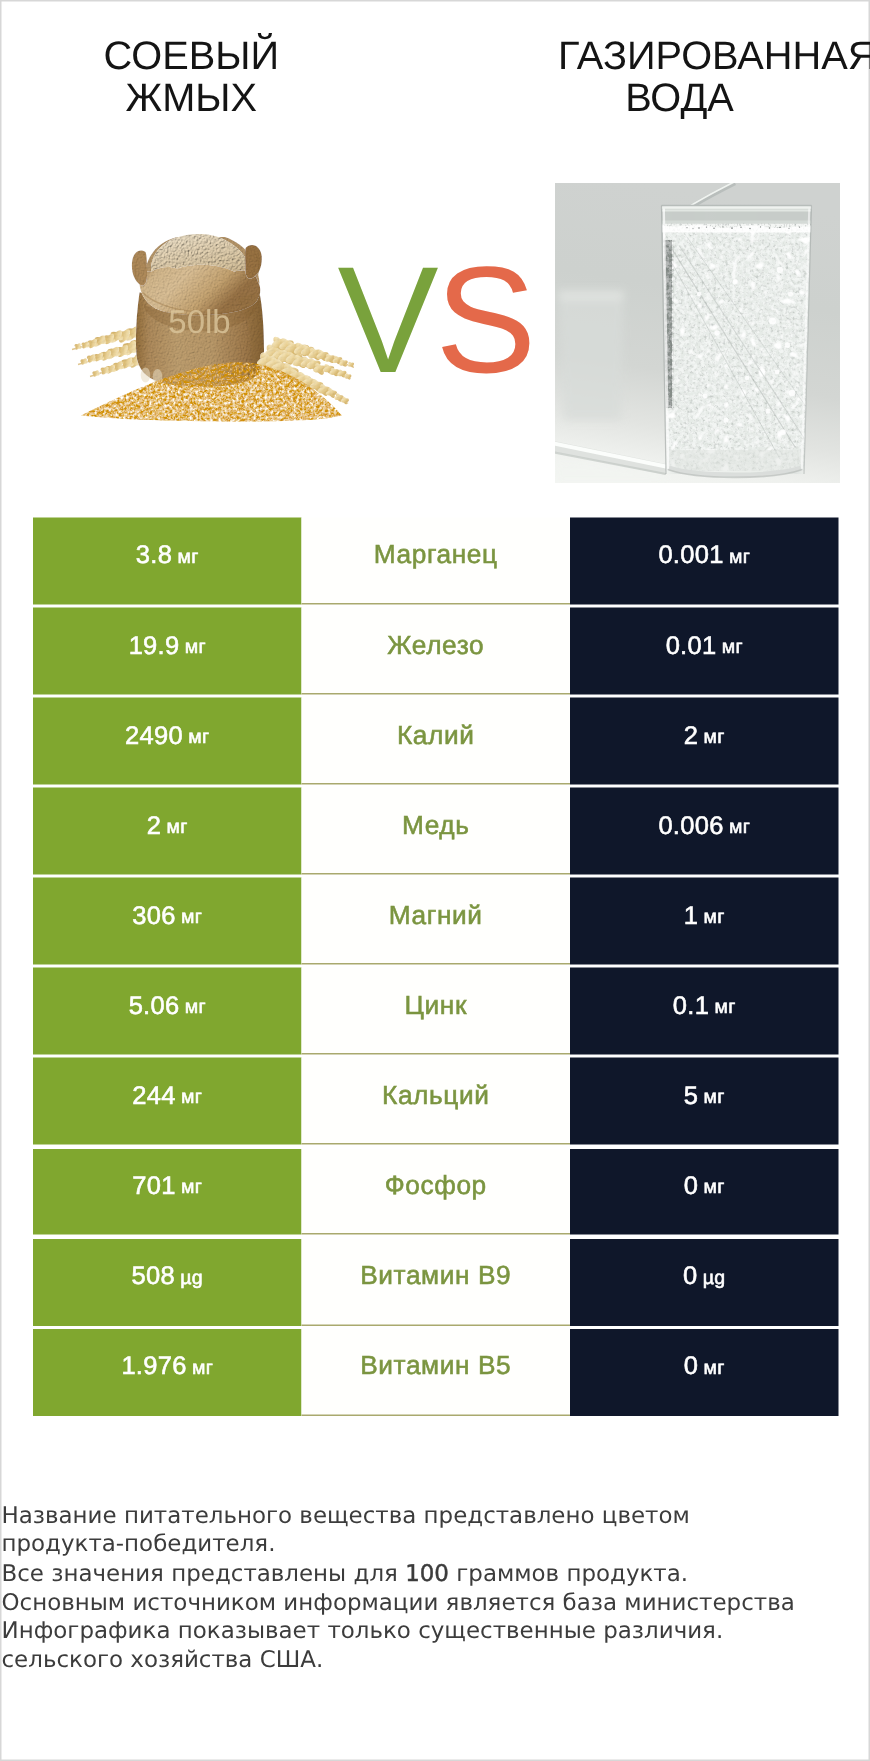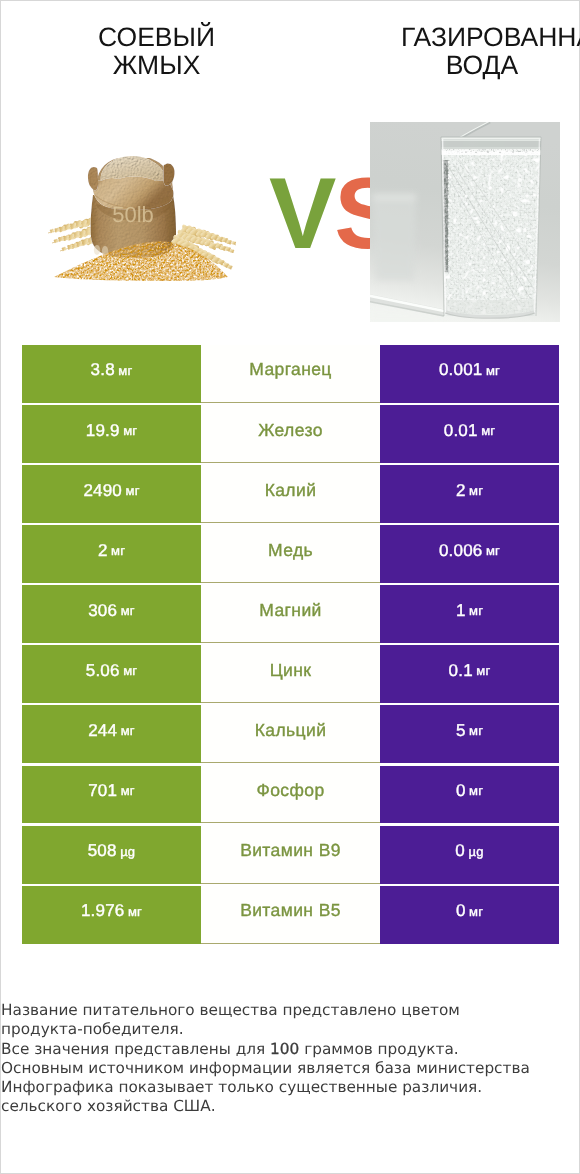--- a/index.html
+++ b/index.html
@@ -12,42 +12,42 @@
   }
   .page{position:relative;width:580px;height:1174px;box-sizing:border-box;
         border:1px solid #d7d7d7;
         background:#fff;}
   
   .titles{position:absolute;left:0;top:0;width:580px;height:100px;}
   .title{position:absolute;top:21.5px;text-align:center;font-size:26.5px;line-height:28.4px;
          color:#141414;font-weight:400;letter-spacing:0px;text-transform:uppercase;}
   .title-left{left:0;width:580px;}
   .title-right{left:0;width:580px;}
-  .tline{position:absolute;white-space:nowrap;margin-left:29px;}
+  .tline{position:absolute;white-space:nowrap;}
   .tl1{left:0;top:0;width:253px;}
   .tl2{left:0;top:28.4px;width:253px;}
   .tr1{left:371px;top:0;text-align:left;}
   .tr2{left:0;top:28.4px;width:904px;}
   
   .media{position:absolute;left:0;top:0;width:580px;height:344px;padding-left:45px;}
   .sack-art{position:absolute;left:45px;top:150px;}
   .water-art{position:absolute;left:369px;top:121px;}
-  .vs{position:absolute;left:224px;top:177px;font-size:101px;line-height:72px;letter-spacing:-2.2px;font-weight:700;white-space:nowrap;margin-left:44px;}
+  .vs{position:absolute;left:224px;top:177px;font-size:101px;line-height:72px;letter-spacing:-2.2px;font-weight:400;white-space:nowrap;}
   .vs .v{color:#79a23c;}
   .vs .s{color:#e4694a;}
   
   .table{position:absolute;left:21px;top:344px;width:537px;}
   .row{display:flex;height:57.9px;margin-bottom:2.2px;}
   .row:last-child{margin-bottom:0;}
   .cell{width:179px;display:flex;align-items:center;justify-content:center;
         font-size:17px;padding-bottom:7px;box-sizing:border-box;letter-spacing:0.2px;}
   .cell.left{background:#80a72f;color:#ffffff;font-weight:normal;-webkit-text-stroke:0.4px #ffffff;}
   .cell.mid{background:#fffffd;border-bottom:1px solid #a9a96e;color:#7b9540;font-weight:normal;font-size:17.5px;letter-spacing:0.4px;
             -webkit-text-stroke:0.38px #7b9540;}
-  .cell.right{background:#4c1d95;color:#ffffff;font-weight:normal;-webkit-text-stroke:0.4px #ffffff;}
+  .cell.right{background:#0f172a;color:#ffffff;font-weight:normal;-webkit-text-stroke:0.4px #ffffff;}
   .unit{font-size:13px;font-weight:normal;margin-left:3.5px;}
   
   .footer b{font-weight:normal;-webkit-text-stroke:0.3px currentColor;}
   .footer{position:absolute;left:0;top:1000px;width:580px;
           font-family:"DejaVu Sans", sans-serif;
           font-size:15.3px;line-height:19.3px;color:#3c3c3c;}
 </style>
 </head>
 <body>
 

